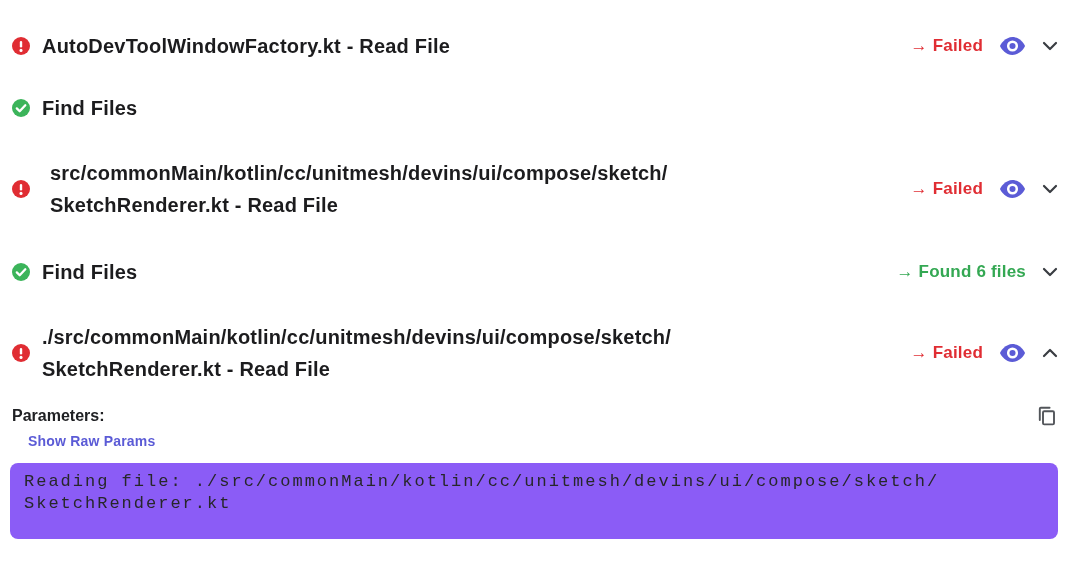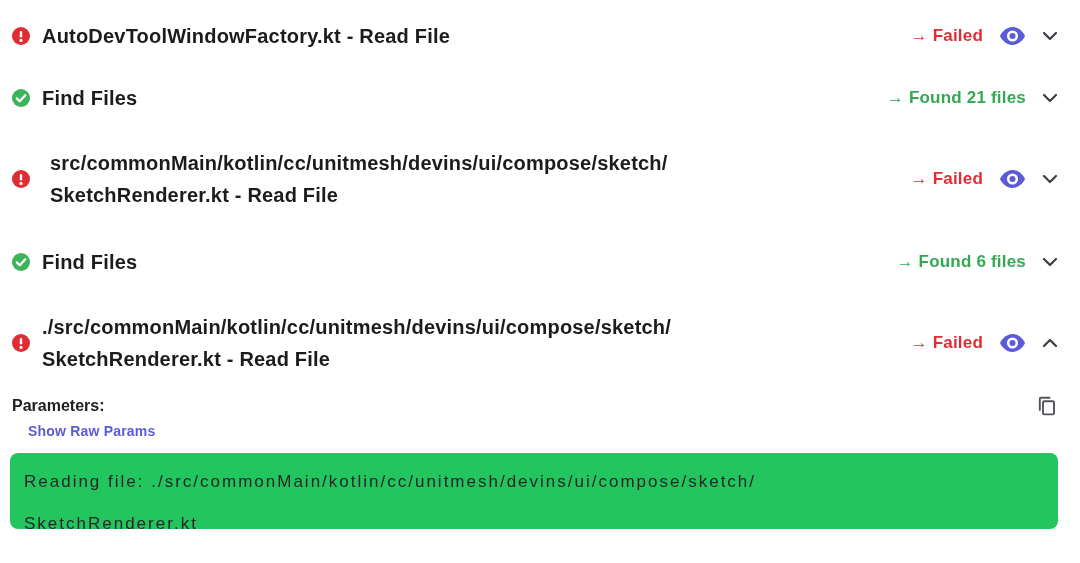--- a/index.html
+++ b/index.html
@@ -3,21 +3,21 @@
 <meta charset="utf-8">
 <style>
   * { margin: 0; padding: 0; box-sizing: border-box; }
   html, body { background: #ffffff; }
   body {
     width: 1080px; height: 563px;
     font-family: "Liberation Sans", "DejaVu Sans", sans-serif;
     color: #1c1c1e;
     overflow: hidden;
   }
-  .container { width: 1080px; height: 563px; padding: 20px 22px 0 12px; }
+  .container { width: 1080px; height: 563px; padding: 30px 22px 0 12px; }
 
   .row { display: flex; align-items: center; }
   .row .lead-icon { flex: 0 0 18px; width: 18px; height: 18px; margin-right: 12px; display: inline-flex; }
   .row-title {
     font-size: 20px; font-weight: 700; line-height: 32px;
     letter-spacing: 0.2px; color: #1c1c1e;
     white-space: pre-line; max-width: 770px;
   }
   .row-right { margin-left: auto; display: flex; align-items: center; gap: 16px; }
   .status { font-size: 17px; font-weight: 700; white-space: nowrap; letter-spacing: 0.2px; }
@@ -37,24 +37,24 @@
   .copy-btn { margin-left: auto; width: 22px; height: 22px; display: inline-flex; cursor: pointer; }
 
   .raw-link {
     display: inline-block; margin-left: 16px; margin-bottom: 14px;
     font-size: 14px; font-weight: 700; color: #5b5bd6;
     letter-spacing: 0.2px; cursor: pointer; text-align: right;
   }
 
   .code-block {
     margin-left: -2px;
-    background: #22c55e; border-radius: 8px;
+    background: #8b5cf6; border-radius: 8px;
     padding: 8px 14px; height: 76px;
-    font-family: Liberation Sans, sans-serif;
-    font-size: 17px; letter-spacing: 2px; line-height: 42px;
+    font-family: Liberation Mono, monospace;
+    font-size: 17px; letter-spacing: 2px; line-height: 22px;
     color: #27272a; white-space: pre-line;
   }
 
   svg { display: block; }
 </style>
 </head>
 <body>
 
 <svg width="0" height="0" style="position:absolute">
   <defs>
@@ -108,28 +108,20 @@
     </div>
   </div>
 
   <div class="row mb-r2">
     <span class="lead-icon">
       <svg width="18" height="18" viewBox="0 0 18 18">
           <use href="#icon-success"></use>
         </svg>
     </span>
     <div class="row-title">Find Files</div>
-    <div class="row-right">
-      <span class="status success">→ Found 21 files</span>
-      <span class="chev-btn">
-        <svg width="16" height="10" viewBox="0 0 16 10">
-            <use href="#icon-chev-down"></use>
-          </svg>
-      </span>
-    </div>
   </div>
 
   <div class="row mb-r3">
     <span class="lead-icon">
       <svg width="18" height="18" viewBox="0 0 18 18">
           <use href="#icon-error"></use>
         </svg>
     </span>
     <div class="row-title">src/commonMain/kotlin/cc/unitmesh/devins/ui/compose/sketch/
 SketchRenderer.kt - Read File</div>

